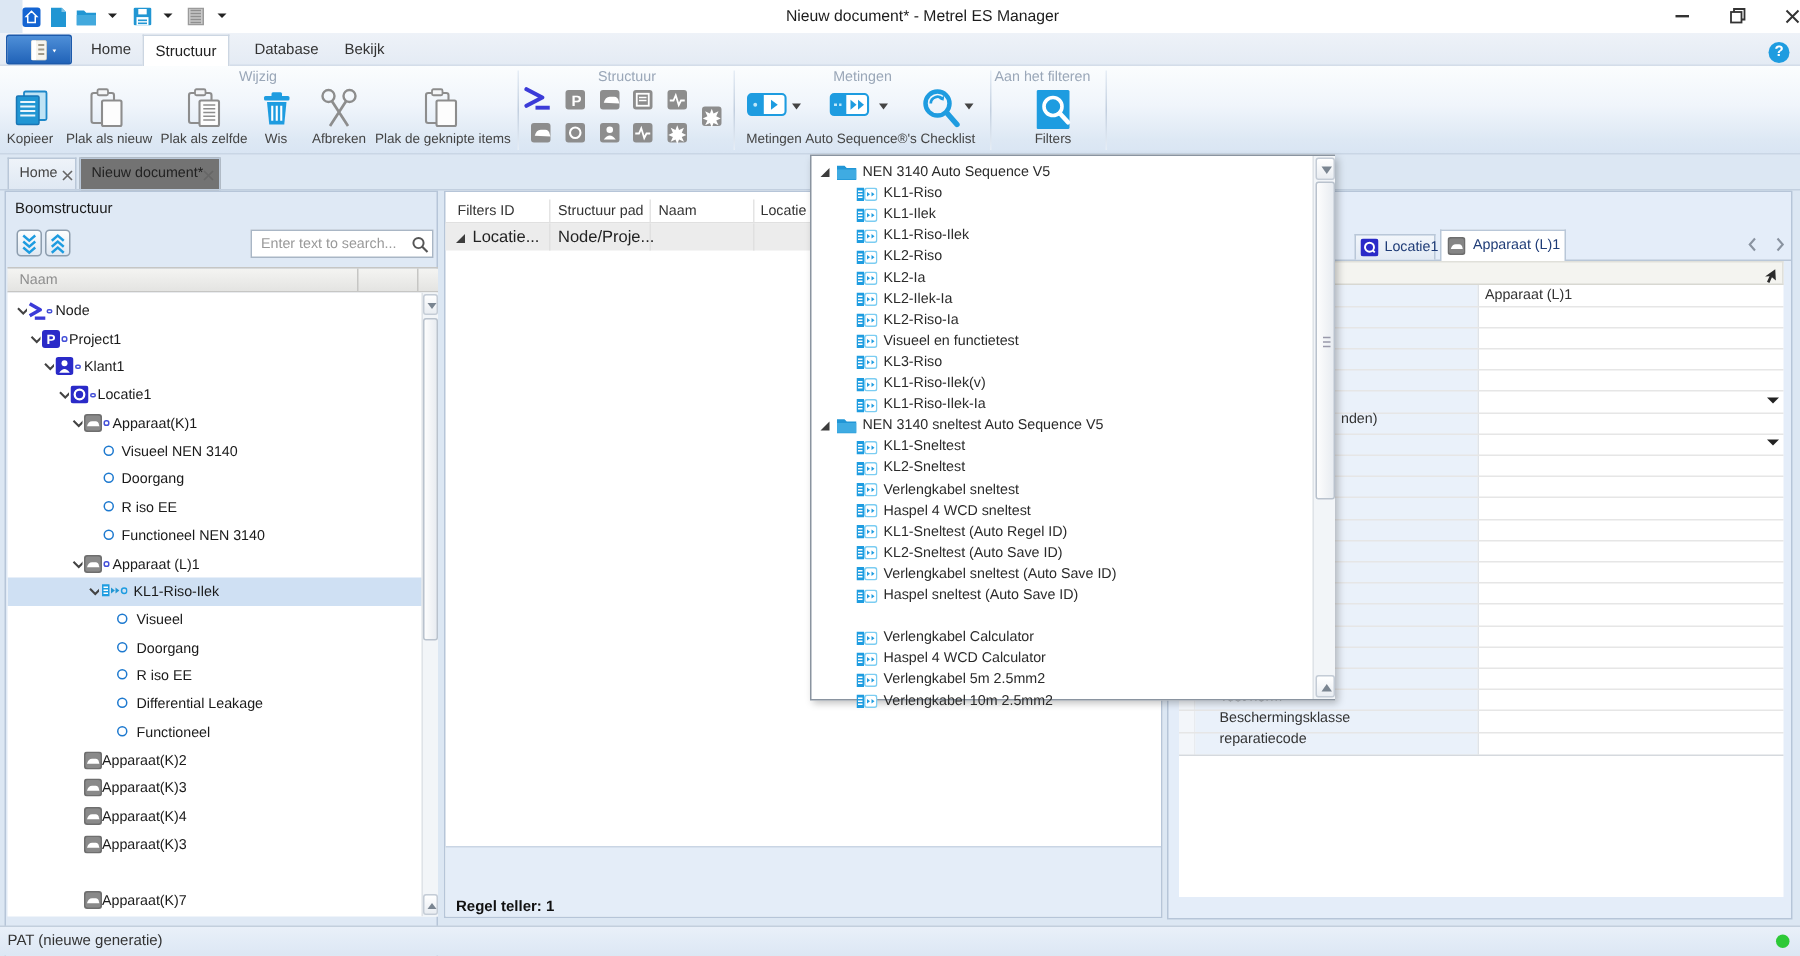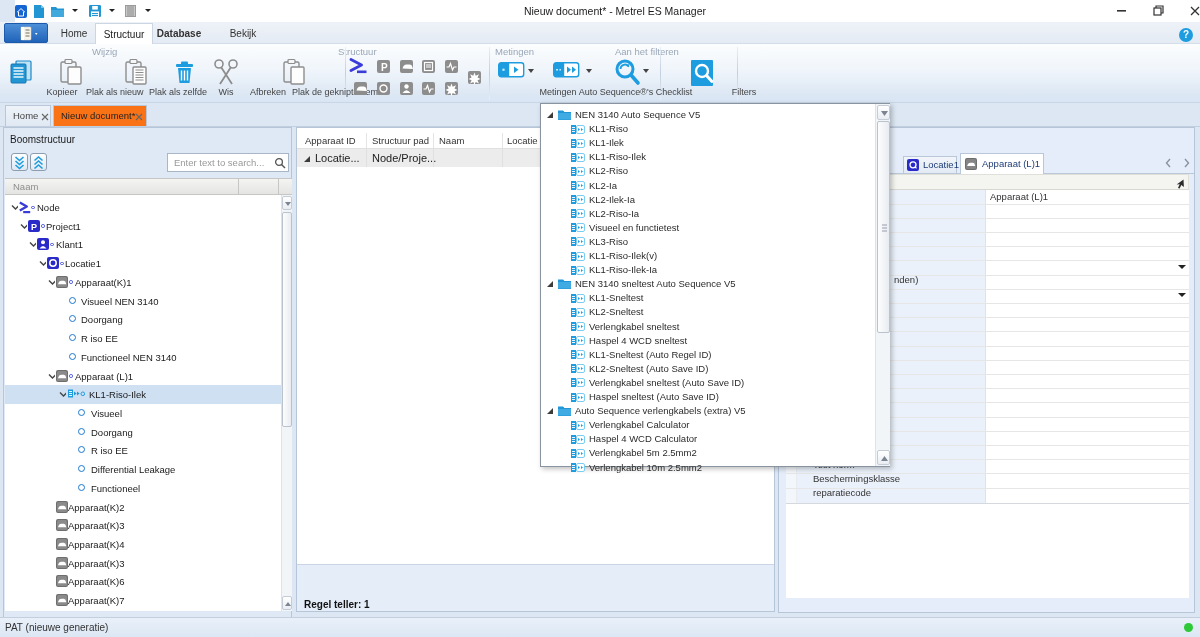--- a/index.html
+++ b/index.html
@@ -9,23 +9,23 @@
 #titlebar { left:15px; top:0; width:1200px; height:22px; background:#ffffff; }
 #title-text { left:0; right:0; top:5px; text-align:center; font-size:10.5px; color:#1c1c1c; }
 .tb-caret { width:0; height:0; border-left:3.2px solid transparent; border-right:3.2px solid transparent; border-top:3.8px solid #222; }
 
 #tabrow { left:0; top:22px; width:1200px; height:22px; background:linear-gradient(#eef2f8,#e4ebf4); border-bottom:1px solid #d4dde9; }
 #filebtn { left:4px; top:1px; width:44px; height:20px; border-radius:2px; background:linear-gradient(#4e8fd8,#2163b8); border:1px solid #1d5aab; }
 .rtab { top:1px; height:21px; line-height:21px; font-size:10px; color:#333; text-align:center; }
 .rtab.active { background:#ffffff; border:1px solid #ccd6e2; border-bottom:none; color:#222; }
 
 #ribbon { left:0; top:44px; width:1200px; height:59px; background:linear-gradient(#fbfdfe 0%, #f0f5fb 45%, #dde8f4 85%, #d9e5f3 100%); border-bottom:1px solid #c9d6e5; }
-.rgroup-cap { top:2px; font-size:9.5px; color:#9aa7b8; }
+.rgroup-cap { top:2px; font-size:9.5px; color:#9aa7b8; text-align:center; }
 .rsep { top:3px; width:1px; height:53px; background:linear-gradient(#e7eef6,#c2cfdf,#e7eef6); }
-.rbtn-label { font-size:9px; color:#444; text-align:center; top:43px; white-space:nowrap;margin-left:42px; }
+.rbtn-label { font-size:9px; color:#444; text-align:center; top:43px; white-space:nowrap; }
 .caret-s { width:0; height:0; border-left:3.5px solid transparent; border-right:3.5px solid transparent; border-top:4px solid #444; }
 
 #doctabs { left:0; top:103px; width:1200px; height:24px; }
 .dtab { top:2px; height:22px; font-size:9.5px; color:#444; white-space:nowrap; }
 
 .panel { background:#dfe9f5; border:1px solid #b6c5d8; }
 
 #lp-title { font-size:10px; color:#1a1a1a; }
 .chevbtn { width:17px; height:18px; border:1px solid #8d9dae; border-radius:3px; background:linear-gradient(#fdfefe,#dfe8f2); }
 #searchbox { background:#fff; border:1px solid #a9b6c5; }
@@ -96,21 +96,21 @@
 </div>
 <div id="tabrow" class="abs">
 <div id="filebtn" class="abs"><svg width="44" height="20">
         <rect x="16" y="3" width="10" height="13" rx="1" fill="#f6f4ee" stroke="#d6d2c6" stroke-width="0.5"></rect>
         <rect x="16" y="3" width="3" height="13" fill="#fff"></rect>
         <path d="M20.5 6 H24.5 M20.5 9 H24.5 M20.5 12 H24.5" stroke="#a09a8a" stroke-width="1.4"></path>
         <path d="M30 9 l2.5 0 l-1.25 2 z" fill="#fff"></path>
       </svg></div>
 <div class="abs rtab" style="left:53px;width:42px;">Home</div>
 <div class="abs rtab active" style="left:95px;width:58px;">Structuur</div>
-<div class="abs rtab" style="left:150px;width:58px;font-weight:bold;">Database</div>
+<div class="abs rtab" style="left:162px;width:58px;">Database</div>
 <div class="abs rtab" style="left:222px;width:42px;">Bekijk</div>
 <div class="abs" style="left:1179px;top:6px;width:14px;height:14px;border-radius:50%;background:#1e9ce0;color:#fff;font-size:10px;font-weight:bold;text-align:center;line-height:14px;">?</div>
 </div>
 <div id="ribbon" class="abs">
 <div class="abs rgroup-cap" style="left:92px;width:160px;">Wijzig</div>
 <div class="abs rgroup-cap" style="left:338px;width:160px;">Structuur</div>
 <div class="abs rgroup-cap" style="left:495px;width:160px;">Metingen</div>
 <div class="abs rgroup-cap" style="left:615px;width:160px;">Aan het filteren</div>
 <div class="abs rsep" style="left:345px;"></div>
 <div class="abs rsep" style="left:489px;"></div>
@@ -212,21 +212,21 @@
     </svg>
 <div class="abs rbtn-label" style="left:687px;width:30px;">Filters</div>
 </div>
 <div id="doctabs" class="abs">
 <div class="abs dtab" style="left:5px;width:46px;background:linear-gradient(#eef3f9,#dfe8f3);border:1px solid #b9c7d8;border-bottom:none;">
       <span style="position:absolute;left:7px;top:4px;">Home</span>
       <svg class="abs" style="left:35px;top:7px;" width="8" height="8">
         <path d="M1 1 L7 7 M7 1 L1 7" stroke="#666" stroke-width="1.1"></path>
       </svg>
     </div>
-<div class="abs dtab" style="left:53px;width:94px;height:24px;background:#f97316;border:1px solid #b9c7d8;border-bottom:none;">
+<div class="abs dtab" style="left:53px;width:94px;height:24px;background:#737373;border:1px solid #b9c7d8;border-bottom:none;">
       <span style="position:absolute;left:7px;top:4px;color:#222;">Nieuw document*</span>
       <svg class="abs" style="left:81px;top:7px;" width="8" height="8">
         <path d="M1 1 L7 7 M7 1 L1 7" stroke="#666" stroke-width="1.1"></path>
       </svg>
     </div>
 </div>
 <div class="abs" style="left:0;top:126px;width:1200px;height:1px;background:#c2cfdf;"></div>
 <div class="abs panel" style="left:3px;top:127px;width:289px;height:513px;">
 <div id="lp-title" class="abs" style="left:6px;top:6px;">Boomstructuur</div>
 <div class="abs chevbtn" style="left:7px;top:25px;"><svg width="15" height="16">
@@ -391,28 +391,20 @@
 <span style="position:absolute;left:63px;top:4px;">Apparaat(K)4</span>
 </div>
 <div class="trow" style="top:358.7px;">
 <svg class="tico" style="left:51.1px;top:3px;" width="12" height="12">
           <rect width="12" height="12" rx="2" fill="#6e6e6e"></rect>
           <rect x="1" y="1" width="10" height="10" rx="1.5" fill="#8a8a8a"></rect>
           <path d="M2 8.2 q0.9-3.4 3.4-3.4 h2.4 q1.9 0 2.2 2.5 l0.3 0.9 z" fill="#fff"></path>
         </svg>
 <span style="position:absolute;left:63px;top:4px;">Apparaat(K)3</span>
 </div>
-<div class="trow" style="top:377.4px;">
-<svg class="tico" style="left:51.1px;top:3px;" width="12" height="12">
-          <rect width="12" height="12" rx="2" fill="#6e6e6e"></rect>
-          <rect x="1" y="1" width="10" height="10" rx="1.5" fill="#8a8a8a"></rect>
-          <path d="M2 8.2 q0.9-3.4 3.4-3.4 h2.4 q1.9 0 2.2 2.5 l0.3 0.9 z" fill="#fff"></path>
-        </svg>
-<span style="position:absolute;left:63px;top:4px;">Apparaat(K)6</span>
-</div>
 <div class="trow" style="top:396.1px;">
 <svg class="tico" style="left:51.1px;top:3px;" width="12" height="12">
           <rect width="12" height="12" rx="2" fill="#6e6e6e"></rect>
           <rect x="1" y="1" width="10" height="10" rx="1.5" fill="#8a8a8a"></rect>
           <path d="M2 8.2 q0.9-3.4 3.4-3.4 h2.4 q1.9 0 2.2 2.5 l0.3 0.9 z" fill="#fff"></path>
         </svg>
 <span style="position:absolute;left:63px;top:4px;">Apparaat(K)7</span>
 </div>
 <div class="abs sb-track" style="left:276px;top:0;width:11px;height:416px;">
 <div class="abs sb-btn" style="left:0px;top:1px;width:10px;height:14px;"><svg width="10" height="14">
@@ -420,21 +412,21 @@
           </svg></div>
 <div class="abs sb-thumb" style="left:0px;top:17px;width:10px;height:215px;"></div>
 <div class="abs sb-btn" style="left:0px;top:401px;width:10px;height:14px;"><svg width="10" height="14">
             <path d="M5 5 l3 4 h-6 z" fill="#7a8591"></path>
           </svg></div>
 </div>
 </div>
 </div>
 <div class="abs" style="left:296px;top:127px;width:479px;height:485px;background:#fff;border:1px solid #b6c5d8;">
 <div class="abs" style="left:0;top:5px;width:477px;height:16px;border-bottom:1px solid #e0e0e0;">
-<span class="mhdr" style="position:absolute;left:8px;top:2px;">Apparaat ID</span>
+<span class="mhdr" style="position:absolute;left:8px;top:2px;">Filters ID</span>
 <span class="mhdr" style="position:absolute;left:75px;top:2px;">Structuur pad</span>
 <span class="mhdr" style="position:absolute;left:142px;top:2px;">Naam</span>
 <span class="mhdr" style="position:absolute;left:210px;top:2px;">Locatie</span>
 <div class="mcol-line" style="left:69px;"></div>
 <div class="mcol-line" style="left:136px;"></div>
 <div class="mcol-line" style="left:205px;"></div>
 <div class="mcol-line" style="left:274px;"></div>
 </div>
 <div class="abs" style="left:0;top:21px;width:477px;height:18px;background:#ececec;">
 <svg class="abs" style="left:6px;top:6px;" width="8" height="8">
@@ -717,30 +709,20 @@
 <div class="prow" style="top:286.0px;left:0;width:100%;">
 <svg class="pitem-ico" style="left:30px;top:2.5px;" width="14" height="9">
         <rect x="0" y="0" width="5" height="9" fill="#1e9ce0"></rect>
         <path d="M1 2.5 h3 M1 4.5 h3 M1 6.5 h3" stroke="#fff" stroke-width="0.9"></path>
         <rect x="5.5" y="0.5" width="8" height="8" rx="1.5" fill="#fff" stroke="#7ccdf2" stroke-width="1"></rect>
         <path d="M7 3 l2 1.5 l-2 1.5 z" fill="#1e9ce0"></path>
         <path d="M10 3 l2 1.5 l-2 1.5 z" fill="#1e9ce0"></path>
       </svg>
 <span style="position:absolute;left:48px;top:1px;">Haspel sneltest (Auto Save ID)</span>
 </div>
-<div class="prow" style="top:300.1px;left:0;width:100%;">
-<svg class="abs" style="left:4.5px;top:3px;" width="8" height="8">
-        <path d="M7 1 L7 7 L1 7 Z" fill="#3c3c3c"></path>
-      </svg>
-<svg class="abs" style="left:17px;top:1px;" width="13" height="11">
-        <path d="M0 1.5 h5 l1.5 1.5 h6.5 v8 h-13 z" fill="#2196d6"></path>
-        <path d="M0 4 h13 v6.5 h-13 z" fill="#3fabe2"></path>
-      </svg>
-<span style="position:absolute;left:34px;top:1px;">Auto Sequence verlengkabels (extra) V5</span>
-</div>
 <div class="prow" style="top:314.2px;left:0;width:100%;">
 <svg class="pitem-ico" style="left:30px;top:2.5px;" width="14" height="9">
         <rect x="0" y="0" width="5" height="9" fill="#1e9ce0"></rect>
         <path d="M1 2.5 h3 M1 4.5 h3 M1 6.5 h3" stroke="#fff" stroke-width="0.9"></path>
         <rect x="5.5" y="0.5" width="8" height="8" rx="1.5" fill="#fff" stroke="#7ccdf2" stroke-width="1"></rect>
         <path d="M7 3 l2 1.5 l-2 1.5 z" fill="#1e9ce0"></path>
         <path d="M10 3 l2 1.5 l-2 1.5 z" fill="#1e9ce0"></path>
       </svg>
 <span style="position:absolute;left:48px;top:1px;">Verlengkabel Calculator</span>
 </div>

